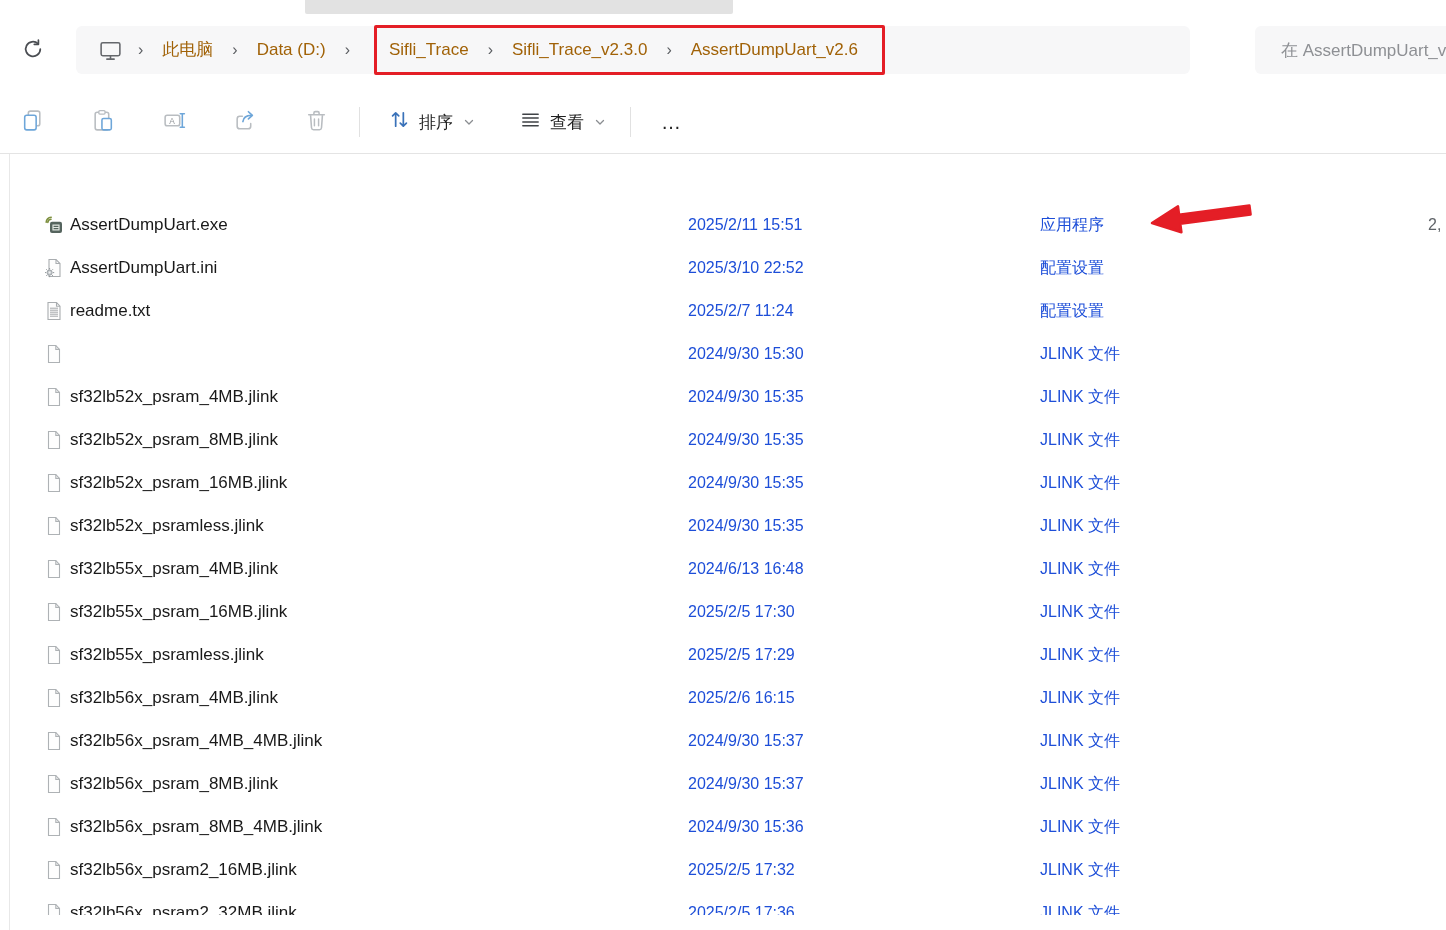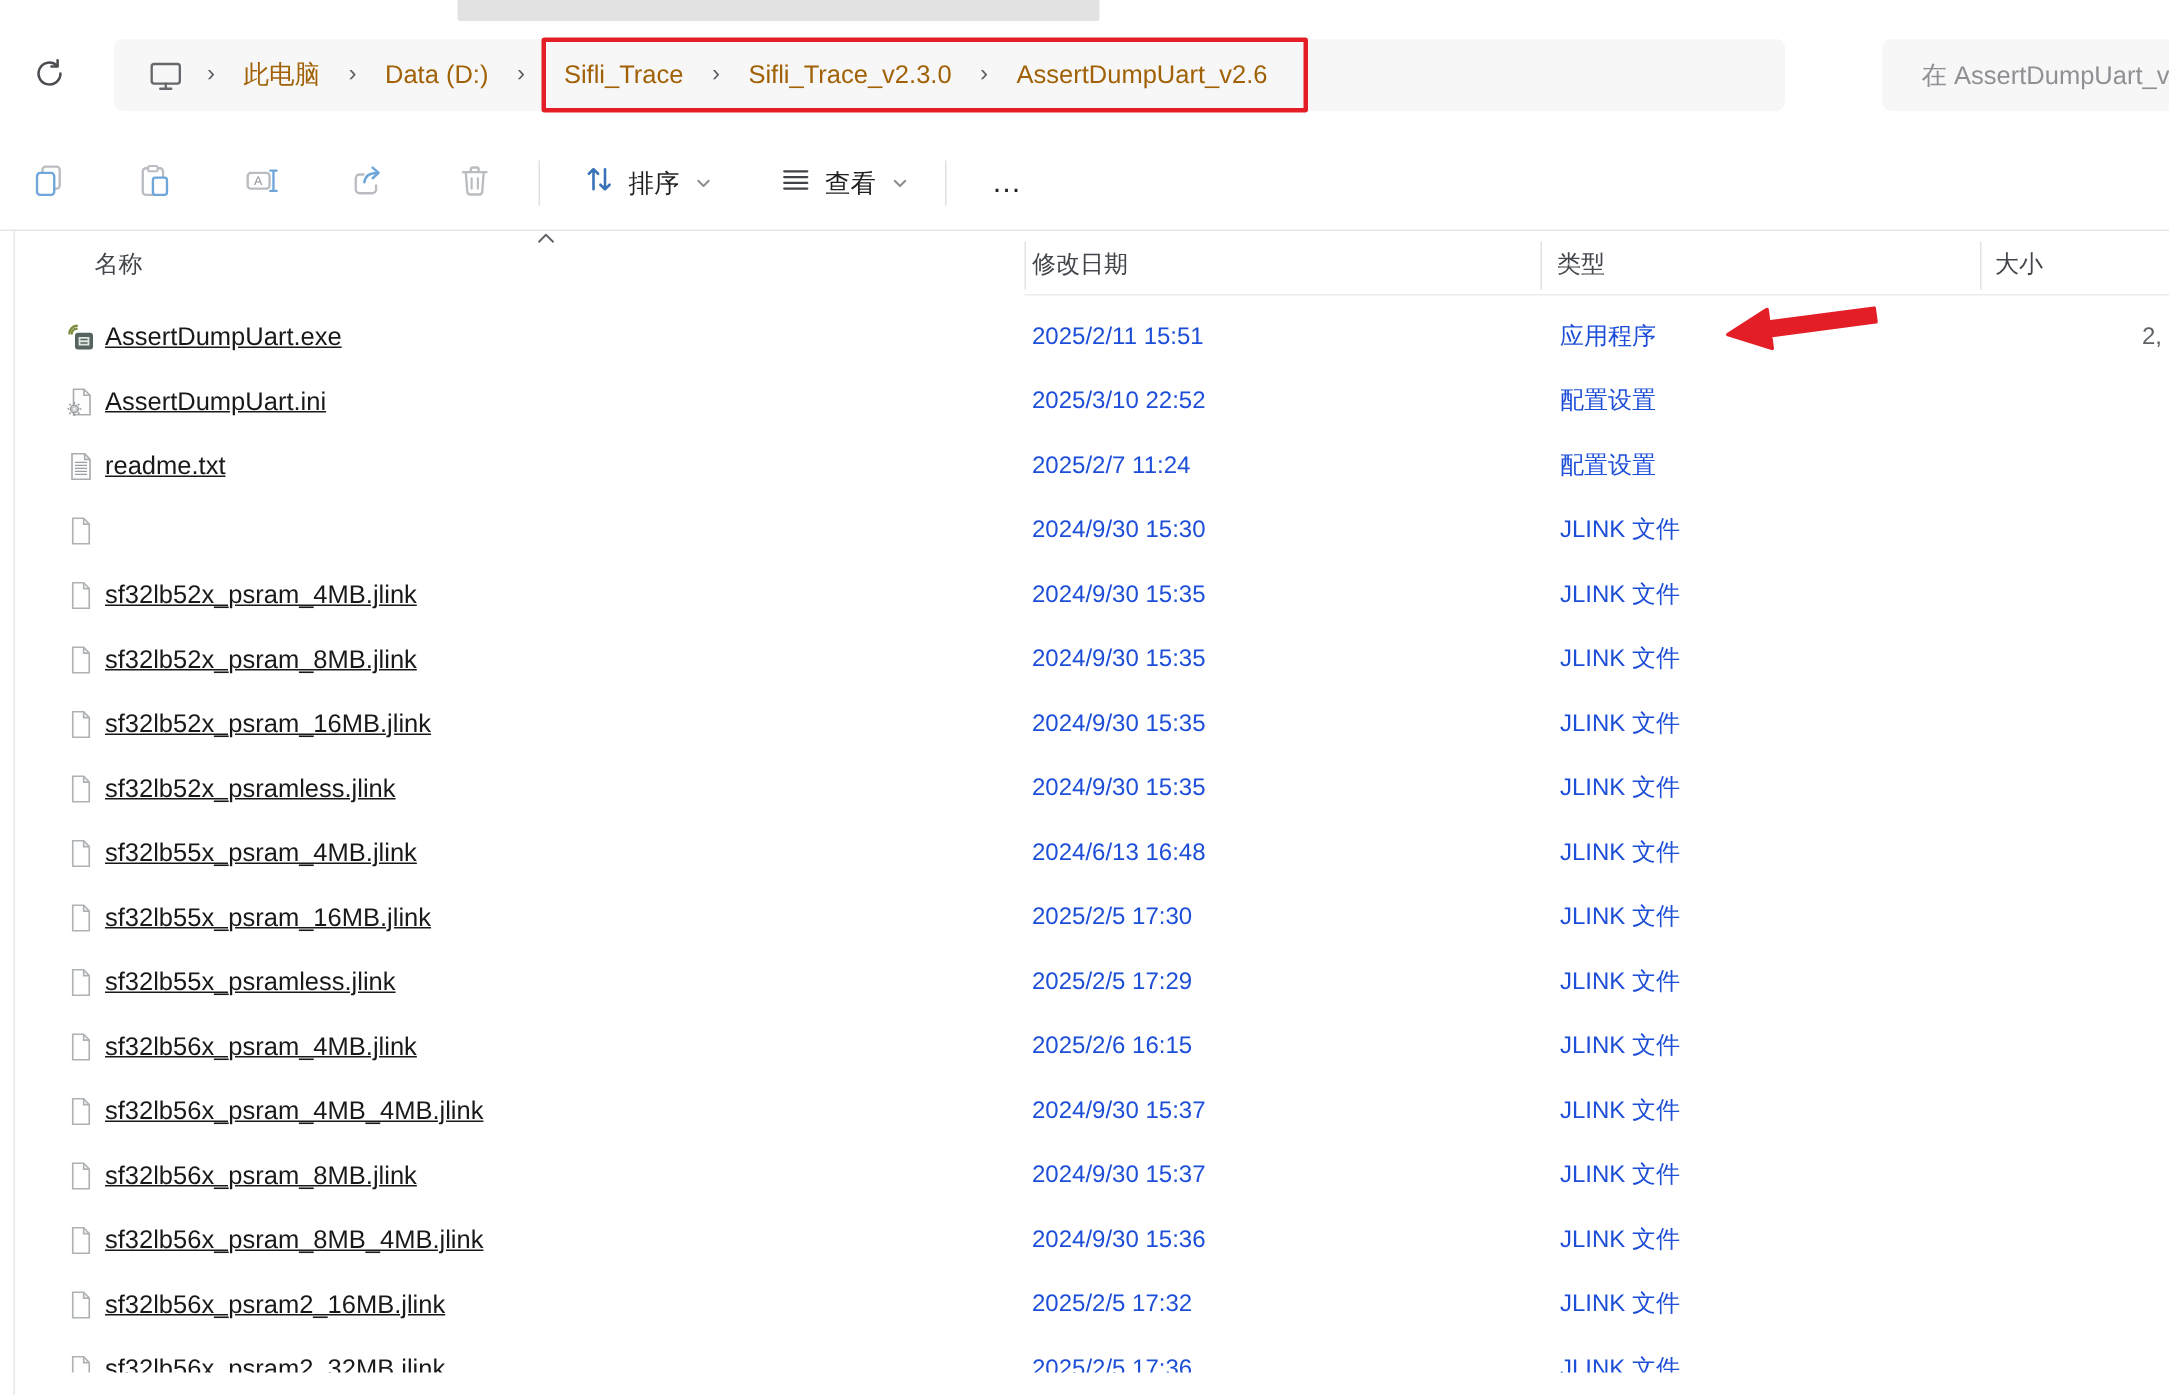--- a/index.html
+++ b/index.html
@@ -9,21 +9,21 @@
     -webkit-font-smoothing:antialiased;
   }
   
   .tab-remnant{position:absolute;left:305px;top:0;width:428px;height:14px;background:#e2e2e2;border-radius:0 0 2px 2px;}
   
   .refresh-btn{position:absolute;left:18px;top:35px;width:30px;height:30px;display:flex;align-items:center;justify-content:center;background:transparent;border:none;cursor:pointer;}
   .crumb-bar{position:absolute;left:76px;top:26px;width:1114px;height:48px;background:#f7f7f8;border-radius:6px;display:flex;align-items:center;padding:0 8px;box-sizing:border-box;}
   .crumb-icon{display:flex;align-items:center;margin:0 8px 0 14px;}
   .crumb-chev{color:#5c5f63;font-size:16px;margin:0 7px;line-height:48px;}
   .crumb-item{font-size:17px;color:#a16207;padding:0 12px;line-height:44px;white-space:nowrap;cursor:pointer;}
-  .annotated-group{display:inline-flex;align-items:center;height:50px;box-sizing:border-box;border:3px solid #e41e26;border-radius:2px;padding-right:12px;margin-left:4px;}
+  .annotated-group{display:inline-flex;align-items:center;height:50px;box-sizing:border-box;border:3px solid #e41e26;border-radius:2px;padding-right:12px;margin-left:17px;}
   .search-box{position:absolute;left:1255px;top:26px;width:260px;height:48px;background:#f7f7f8;border-radius:6px;display:flex;align-items:center;padding-left:26px;box-sizing:border-box;}
   .search-text{font-size:17px;color:#8e9094;white-space:nowrap;}
   
   .toolbar{position:absolute;left:0;top:95px;width:100%;height:54px;display:flex;align-items:center;padding-left:10px;box-sizing:border-box;}
   .tb-btn{width:44px;height:40px;display:flex;align-items:center;justify-content:center;background:transparent;border:none;border-radius:4px;margin-right:27px;cursor:pointer;}
   .tb-sep{width:1px;height:30px;background:#e1e1e1;margin:0 14px 0 -6px;}
   .tb-labeled{display:flex;align-items:center;gap:8px;height:40px;padding:0 14px;background:transparent;border:none;border-radius:4px;font-size:17px;color:#1f1f1f;cursor:pointer;margin-right:16px;font-family:inherit;}
   .tb-more{font-size:20px;letter-spacing:2px;color:#222;background:none;border:none;cursor:pointer;padding:0 16px;height:40px;}
   .chev-down{display:flex;align-items:center;margin-left:2px;}
   .toolbar-divider{position:absolute;left:0;top:153px;width:1446px;height:1px;background:#e4e4e4;}
@@ -32,21 +32,21 @@
   .list-header{position:absolute;left:10px;top:157px;width:1436px;height:40px;}
   .hdr-cell{position:absolute;top:0;height:40px;line-height:40px;font-size:16px;color:#42464c;white-space:nowrap;cursor:pointer;}
   .hdr-sep{position:absolute;top:4px;width:1px;height:32px;background:#e3e3e3;}
   .hdr-underline{position:absolute;top:39px;left:673px;width:763px;height:1px;background:#ececec;}
   .sort-caret{position:absolute;left:346px;top:-6px;}
   
   .file-list{position:absolute;left:10px;top:203px;width:1436px;height:712px;overflow:hidden;}
   .file-row{position:relative;width:100%;height:43px;}
   .file-row span{position:absolute;white-space:nowrap;}
   .c-icon{left:34px;top:50%;transform:translateY(-50%);width:20px;height:20px;display:flex;align-items:center;justify-content:center;}
-  .c-name{left:60px;line-height:43px;font-size:17px;color:#191919;text-decoration:underline;}
+  .c-name{left:60px;line-height:43px;font-size:17px;color:#191919;}
   .c-date{left:678px;line-height:43px;font-size:16px;color:#1d4ed8;}
   .c-type{left:1030px;line-height:43px;font-size:16px;color:#1d4ed8;}
   .c-size{left:1418px;line-height:43px;font-size:16px;color:#5f6368;}
   
   .arrow-annot{position:absolute;left:1140px;top:193px;pointer-events:none;}
 </style>
 </head>
 <body>
 
 <div class="screen">
@@ -166,35 +166,20 @@
     </button>
 
     <span class="tb-sep"></span>
 
     <button class="tb-more">…</button>
   </div>
 
   <div class="toolbar-divider"></div>
   <div class="pane-edge"></div>
 
-  <div class="list-header">
-    <span class="sort-caret">
-      <svg width="16" height="10" viewBox="0 0 16 10">
-          <path d="M3 7.5 8 2.5l5 5" fill="none" stroke="#5f6267" stroke-width="1.2" stroke-linejoin="round"></path>
-        </svg>
-    </span>
-    <span class="hdr-cell" style="left:53px">名称</span>
-    <span class="hdr-cell" style="left:678px">修改日期</span>
-    <span class="hdr-cell" style="left:1028px">类型</span>
-    <span class="hdr-cell" style="left:1320px">大小</span>
-    <span class="hdr-sep" style="left:673px"></span>
-    <span class="hdr-sep" style="left:1017px"></span>
-    <span class="hdr-sep" style="left:1310px"></span>
-    <span class="hdr-underline"></span>
-  </div>
 
   <div class="file-list">
       <div class="file-row">
       <span class="c-icon">
           <svg width="20" height="20" viewBox="0 0 20 20">
             <path d="M2.2 7.2a5.4 5.4 0 0 1 5-5" fill="none" stroke="#7d8f3e" stroke-width="1.6" stroke-linecap="round"></path>
             <path d="M3.8 7.4a3.4 3.4 0 0 1 3.2-3.2" fill="none" stroke="#7d8f3e" stroke-width="1.6" stroke-linecap="round"></path>
             <rect x="6" y="6.8" width="12" height="11.2" rx="2" fill="#55645e"></rect>
             <path d="M9 10.2h6v4.6H9zM9 12.5h6" fill="none" stroke="#dfe5e0" stroke-width="1.2"></path>
           </svg>

